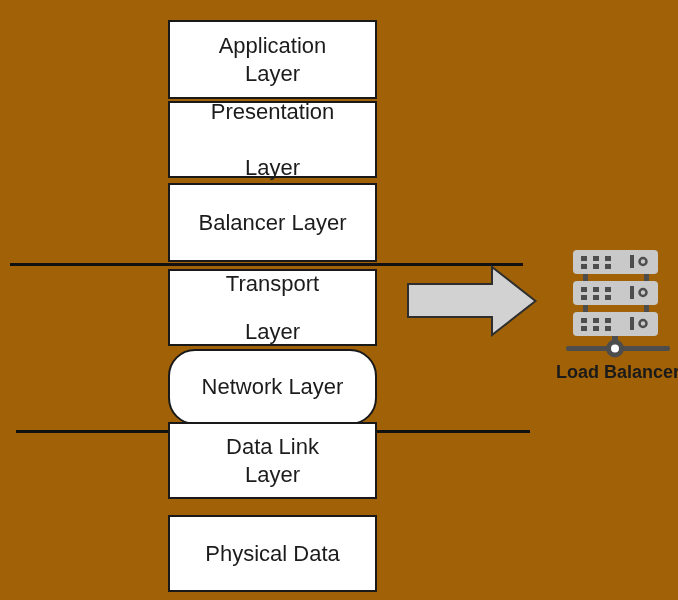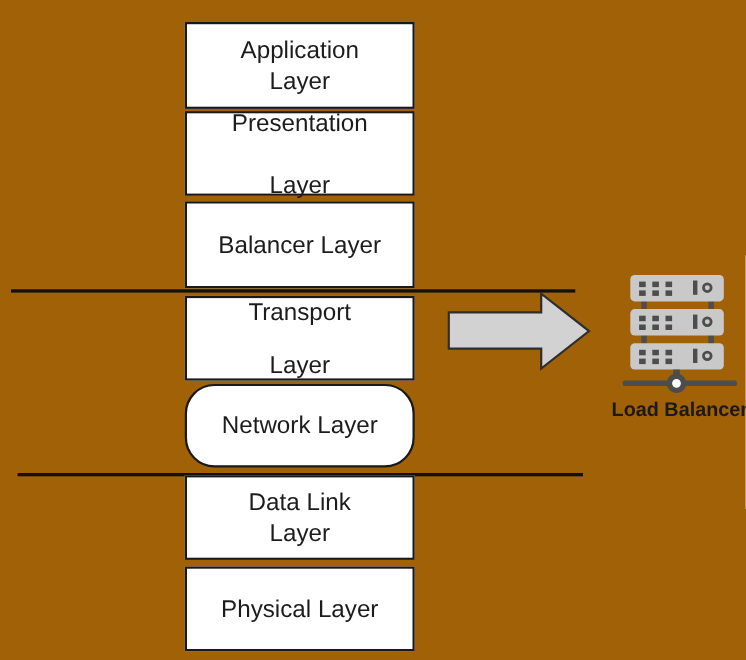--- a/index.html
+++ b/index.html
@@ -53,27 +53,27 @@
   <div class="layer-box" style="top:269px;height:77px;gap:20px;">
     <span class="layer-line">Transport</span>
     <span class="layer-line">Layer</span>
   </div>
 
   <div class="layer-box" style="top:349px;height:76px;border-radius:27px;">
     <span class="layer-line">Network Layer</span>
     <span class="layer-line"></span>
   </div>
 
-  <div class="layer-box" style="top:432px;height:77px;">
+  <div class="layer-box" style="top:422px;height:77px;">
     <span class="layer-line">Data Link</span>
     <span class="layer-line">Layer</span>
   </div>
 
   <div class="layer-box" style="top:515px;height:77px;">
-    <span class="layer-line">Physical Layer</span>
+    <span class="layer-line">Physical Data</span>
     <span class="layer-line"></span>
   </div>
 
   <svg class="gfx" width="678" height="600" viewBox="0 0 678 600">
 
     <polygon class="arrow-poly" points="408,284 492,284 492,267 535.5,301 492,335 492,317 408,317" fill="#d2d2d2"></polygon>
 
     <g>
 
       <rect class="detail" x="583" y="256" width="5" height="62"></rect>

